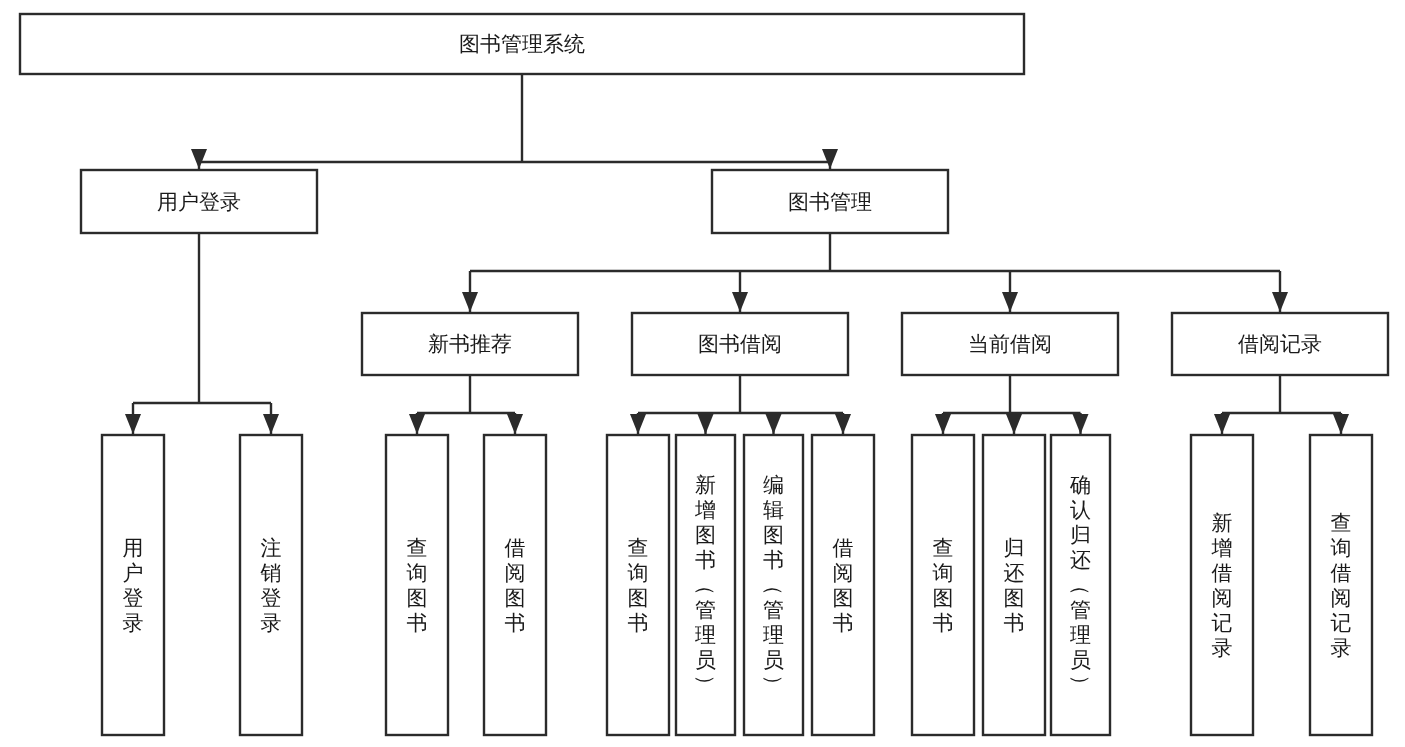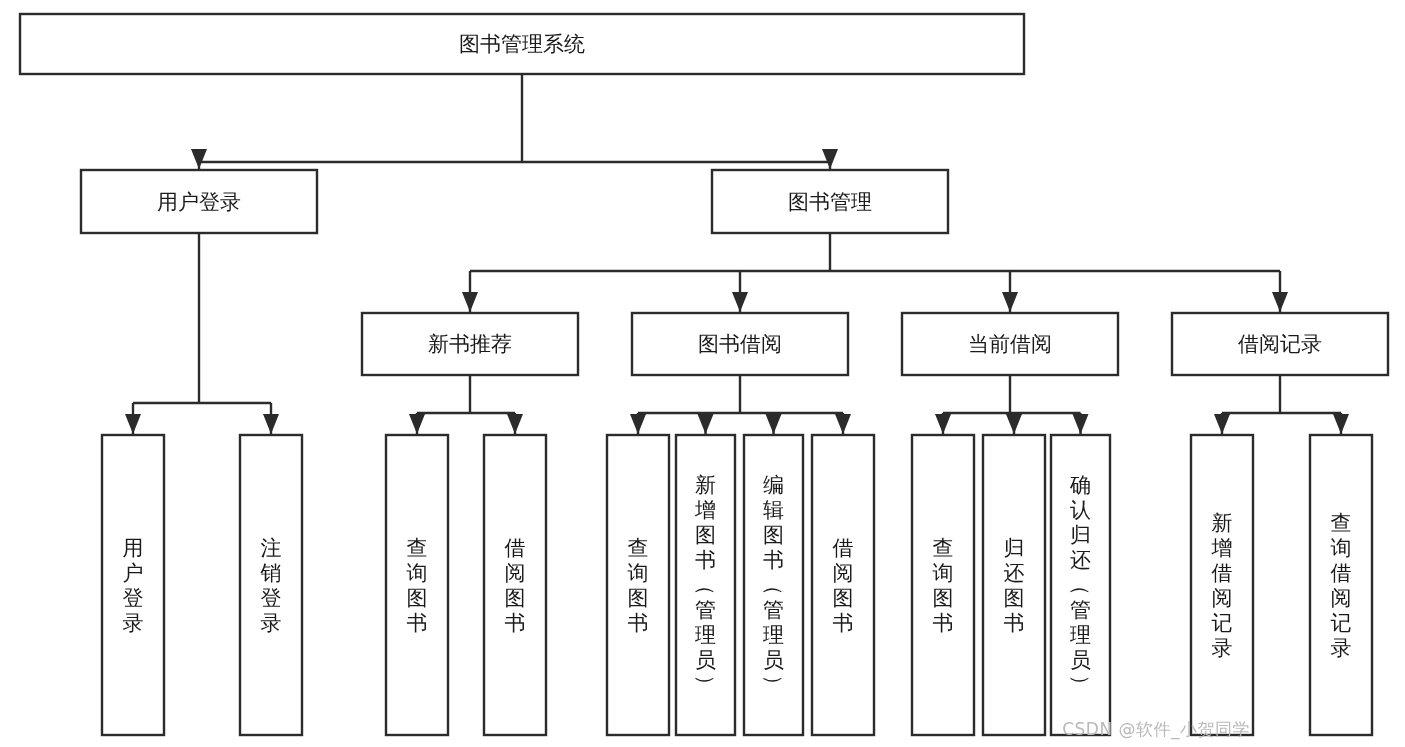--- a/index.html
+++ b/index.html
@@ -258,14 +258,13 @@
           <rect x="1310" y="435" width="62" height="300" class="node-box"></rect>
           <text x="1341" y="529.5" class="node-label-vert">查</text>
           <text x="1341" y="554.5" class="node-label-vert">询</text>
           <text x="1341" y="579.5" class="node-label-vert">借</text>
           <text x="1341" y="604.5" class="node-label-vert">阅</text>
           <text x="1341" y="629.5" class="node-label-vert">记</text>
           <text x="1341" y="654.5" class="node-label-vert">录</text>
         </g>
       </g>
   </svg>
-  <div class="watermark">CSDN @软件_小贺同学</div>
 </div>
 
 </body></html>

